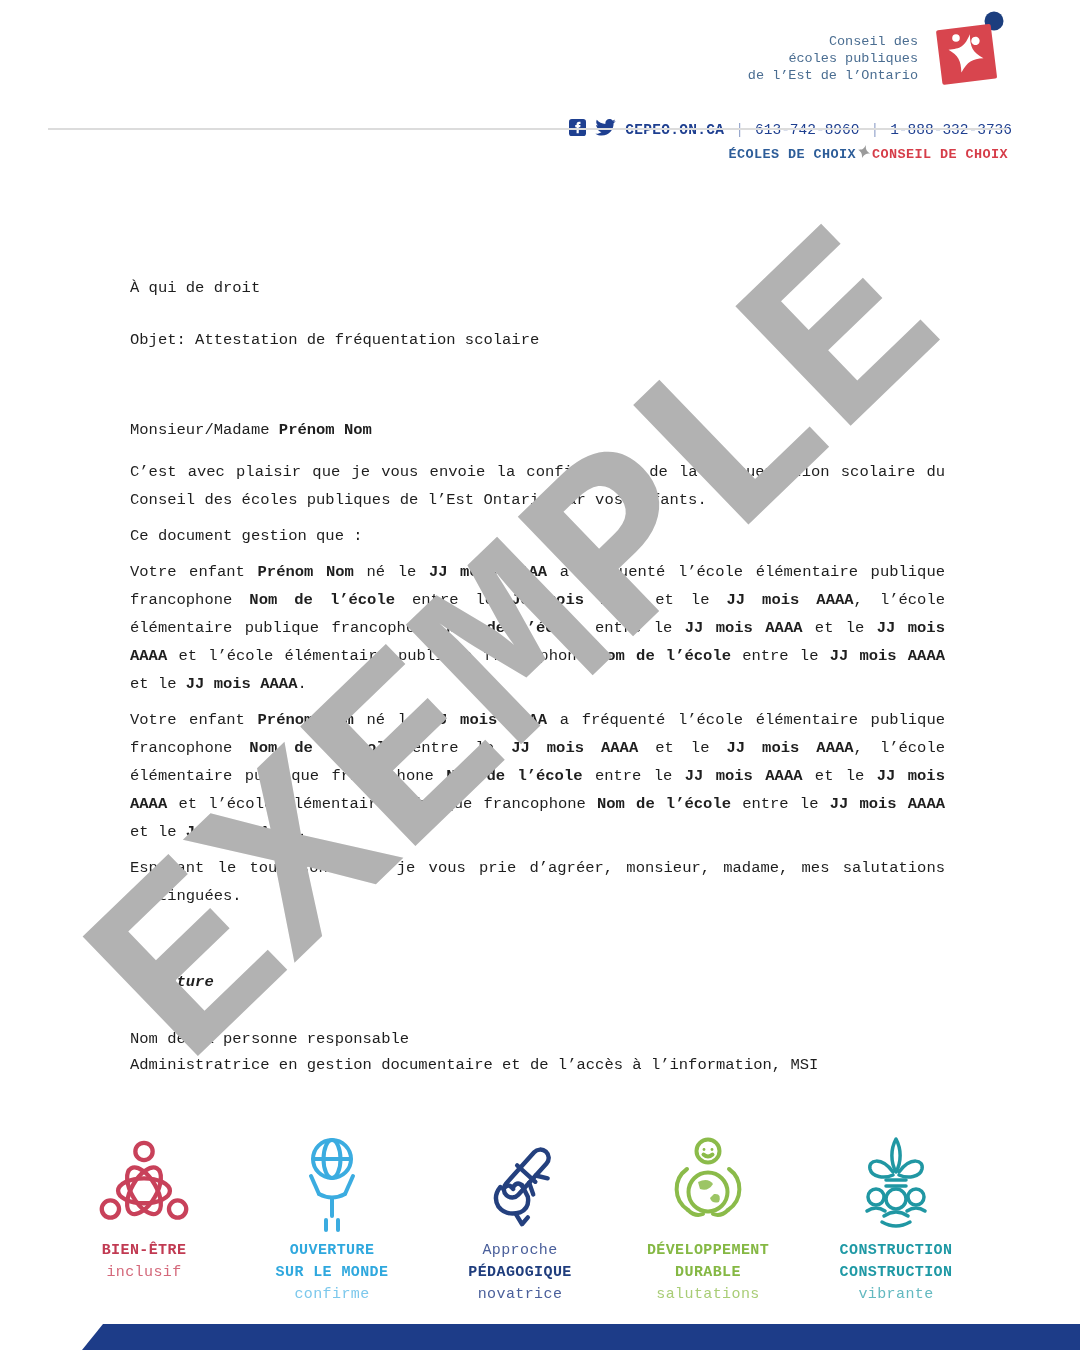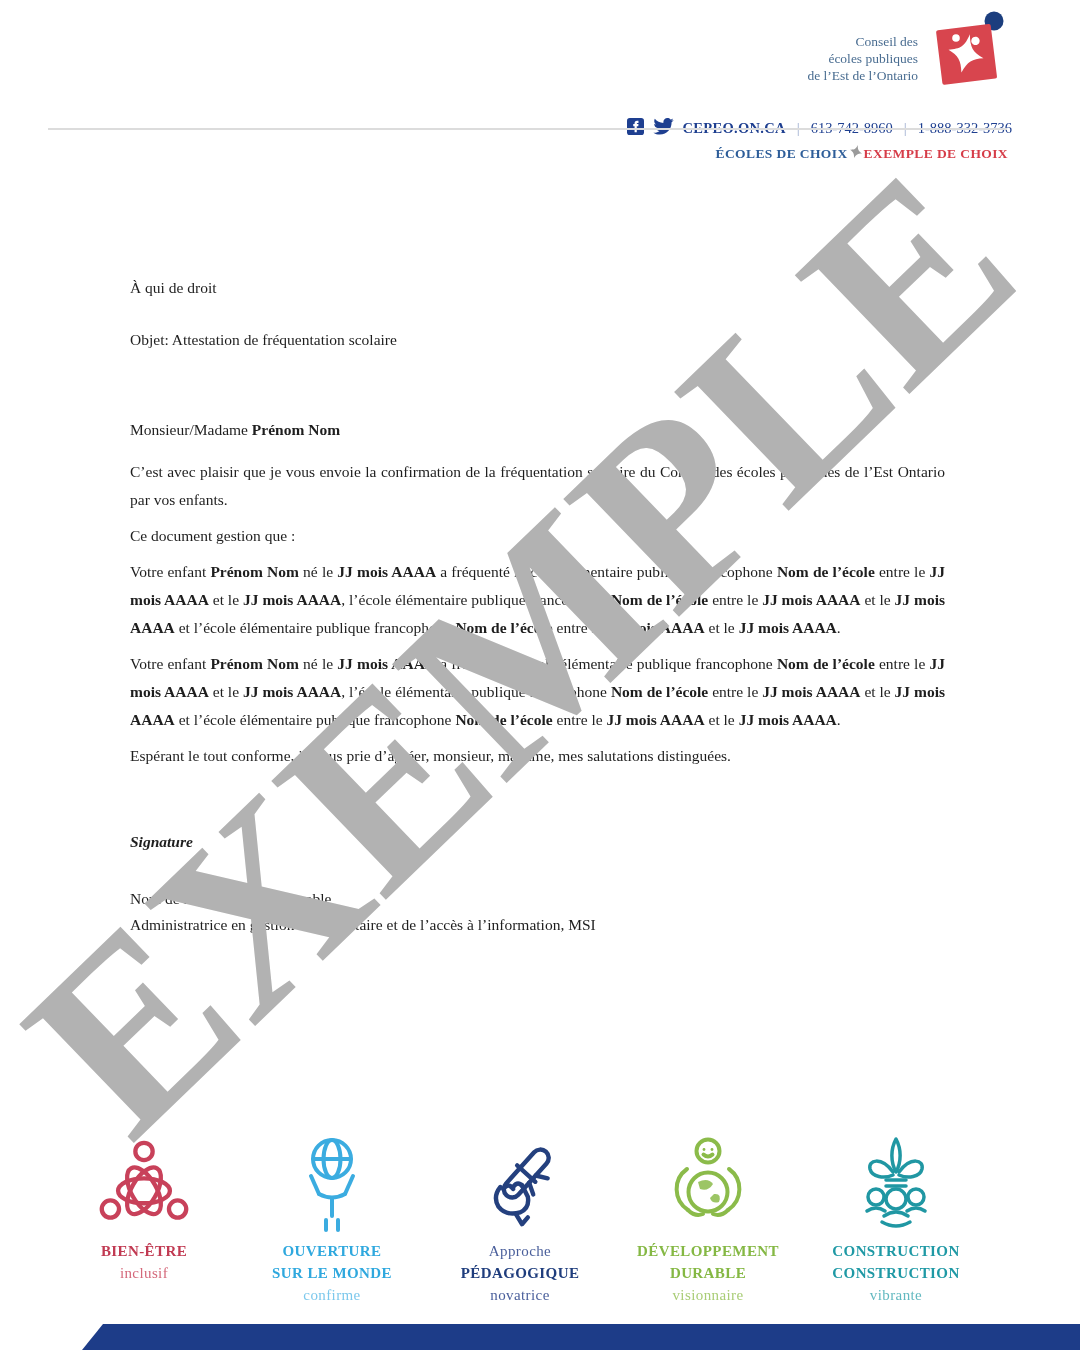--- a/index.html
+++ b/index.html
@@ -1,18 +1,18 @@
 <!DOCTYPE html>
 <html><head>
 <meta charset="utf-8">
 <style>
   html,body{margin:0;padding:0;background:#ffffff;}
   .page{
     position:relative;width:1080px;height:1350px;background:#fff;overflow:hidden;
-    font-family:Liberation Serif, serif;color:#1e1e1e;
+    font-family:Liberation Mono, monospace;color:#1e1e1e;
   }
   
   .hdr{position:absolute;top:0;right:68px;z-index:10;}
   .brand-row{display:flex;align-items:center;justify-content:flex-end;gap:14px;margin-top:10px;}
   .brand-text{text-align:right;color:#4a6d91;font-size:13.5px;line-height:17px;}
   .contact-row{display:flex;align-items:center;justify-content:flex-end;gap:9px;margin-top:12px;
     color:#1e3f90;font-size:14.5px;}
   .contact-row .site{font-weight:bold;letter-spacing:.3px;color:#1e3f90;text-decoration:none;cursor:pointer;}
   .contact-row .sep{color:#97a7cd;padding:0 2px;}
   .divider{position:absolute;left:48px;right:73px;top:128px;height:2px;background:#dcdcdc;z-index:10;}
@@ -98,21 +98,21 @@
 
   <div class="divider"></div>
 
   <div class="tagline">
     <span class="tl-left">ÉCOLES DE CHOIX</span>
     <span>
       <svg width="16" height="16" viewBox="0 0 40 40">
         <path d="M19 2 C22 13 25 16 36 19 C26 22 23 25 20 36 C17 25 14 22 4 19 C14.5 16 17.5 13 19 2 Z" fill="#9b9b9b" transform="rotate(18 20 20)"></path>
       </svg>
     </span>
-    <span class="tl-right">EXEMPLE DE CHOIX</span>
+    <span class="tl-right">CONSEIL DE CHOIX</span>
   </div>
 
   <div class="letter">
     <p class="mt-salut">À qui de droit</p>
     <p class="mt-subj">Objet: Attestation de fréquentation scolaire</p>
     <p class="mt-greet">Monsieur/Madame <b>Prénom Nom</b></p>
     <p class="mt-para p-just">C’est avec plaisir que je vous envoie la confirmation de la fréquentation scolaire du Conseil des écoles publiques de l’Est Ontario par vos enfants.</p>
     <p class="mt-para-sm">Ce document gestion que :</p>
     <p class="mt-para-sm p-just">Votre enfant <b>Prénom Nom</b> né le <b>JJ mois AAAA</b> a fréquenté l’école élémentaire publique francophone <b>Nom de l’école</b> entre le <b>JJ mois AAAA</b> et le <b>JJ mois AAAA</b>, l’école élémentaire publique francophone <b>Nom de l’école</b> entre le <b>JJ mois AAAA</b> et le <b>JJ mois AAAA</b> et l’école élémentaire publique francophone <b>Nom de l’école</b> entre le <b>JJ mois AAAA</b> et le <b>JJ mois AAAA</b>.</p>
     <p class="mt-para-sm p-just">Votre enfant <b>Prénom Nom</b> né le <b>JJ mois AAAA</b> a fréquenté l’école élémentaire publique francophone <b>Nom de l’école</b> entre le <b>JJ mois AAAA</b> et le <b>JJ mois AAAA</b>, l’école élémentaire publique francophone <b>Nom de l’école</b> entre le <b>JJ mois AAAA</b> et le <b>JJ mois AAAA</b> et l’école élémentaire publique francophone <b>Nom de l’école</b> entre le <b>JJ mois AAAA</b> et le <b>JJ mois AAAA</b>.</p>
@@ -199,21 +199,21 @@
           <path d="M56 60 Q64 59 61 68 Q54 70 52 64 Z" fill="#8bbb4a" stroke="none" opacity=".85"></path>
           <path d="M29 35 C15 45 15 66 30 76"></path>
           <path d="M71 35 C85 45 85 66 70 76"></path>
           <path d="M30 76 Q37 83 45 80"></path>
           <path d="M70 76 Q63 83 55 80"></path>
         </svg>
       </div>
       <div class="pl-labels">
         <div class="pl-title">DÉVELOPPEMENT</div>
         <div class="pl-title">DURABLE</div>
-        <div class="pl-sub">visionnaire</div>
+        <div class="pl-sub">salutations</div>
       </div>
     </div>
 
     <div class="pillar p5">
       <div class="icon-box">
         <svg width="100" height="100" viewBox="0 0 100 100" fill="none" stroke="#2097a3" stroke-width="3.5" stroke-linecap="round" stroke-linejoin="round">
           <path d="M50 5 C44.5 15 44.5 28 50 38 C55.5 28 55.5 15 50 5 Z"></path>
           <path d="M47 38 C35 22 22 26 24 35 C26 43 38 45 47 41"></path>
           <path d="M53 38 C65 22 78 26 76 35 C74 43 62 45 53 41"></path>
           <path d="M40 46 L60 46 M40 52 L60 52"></path>

